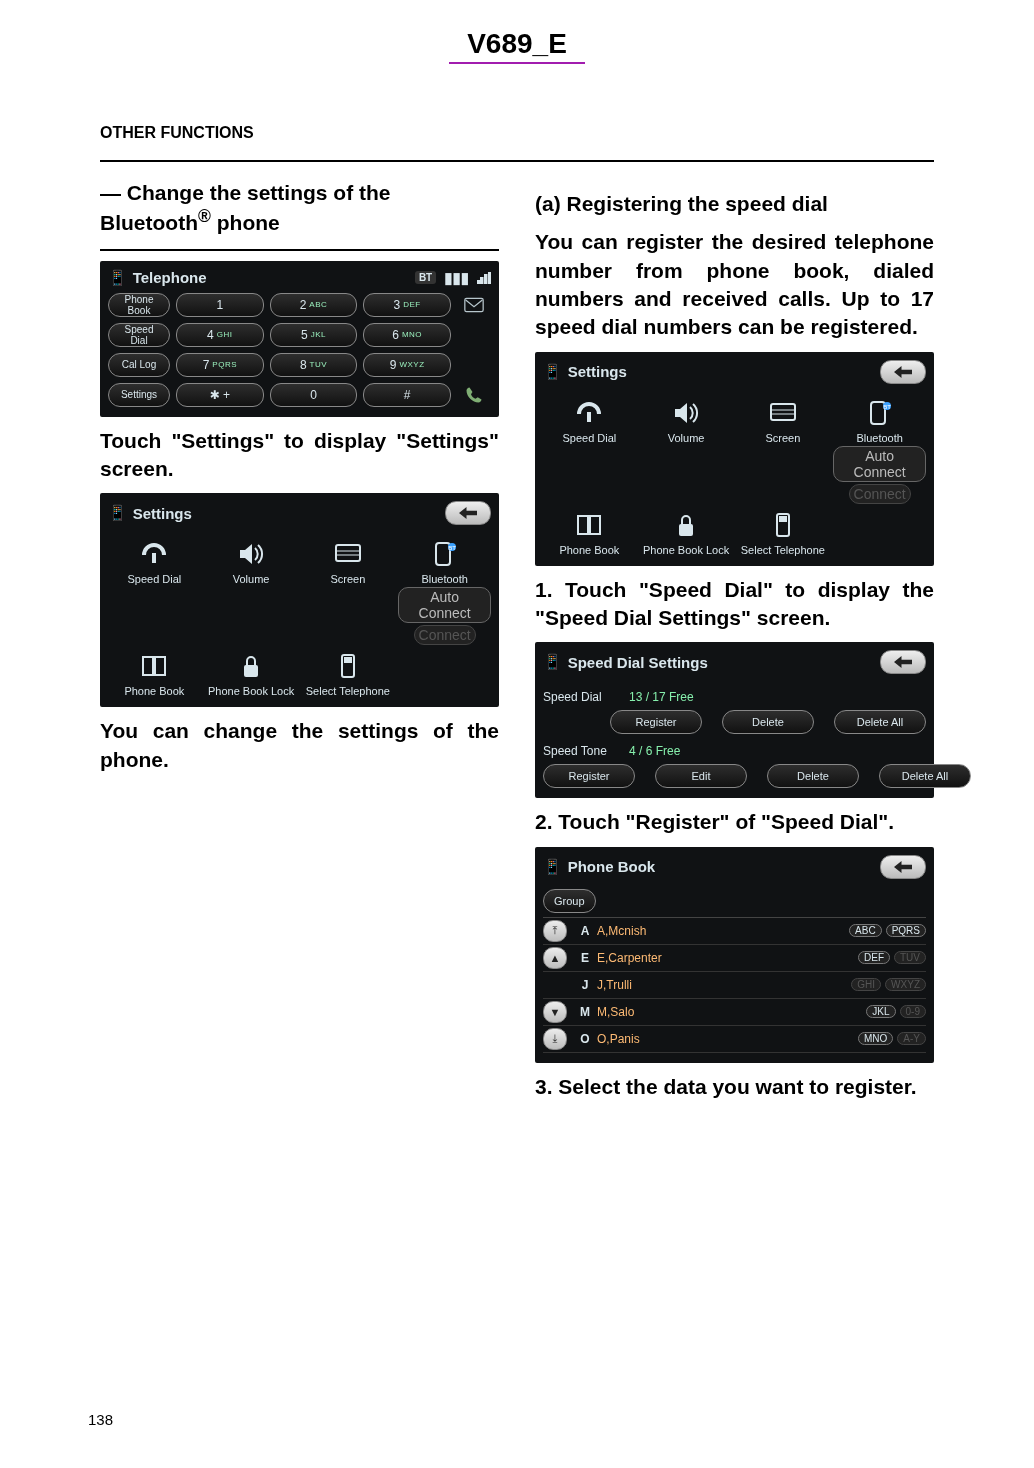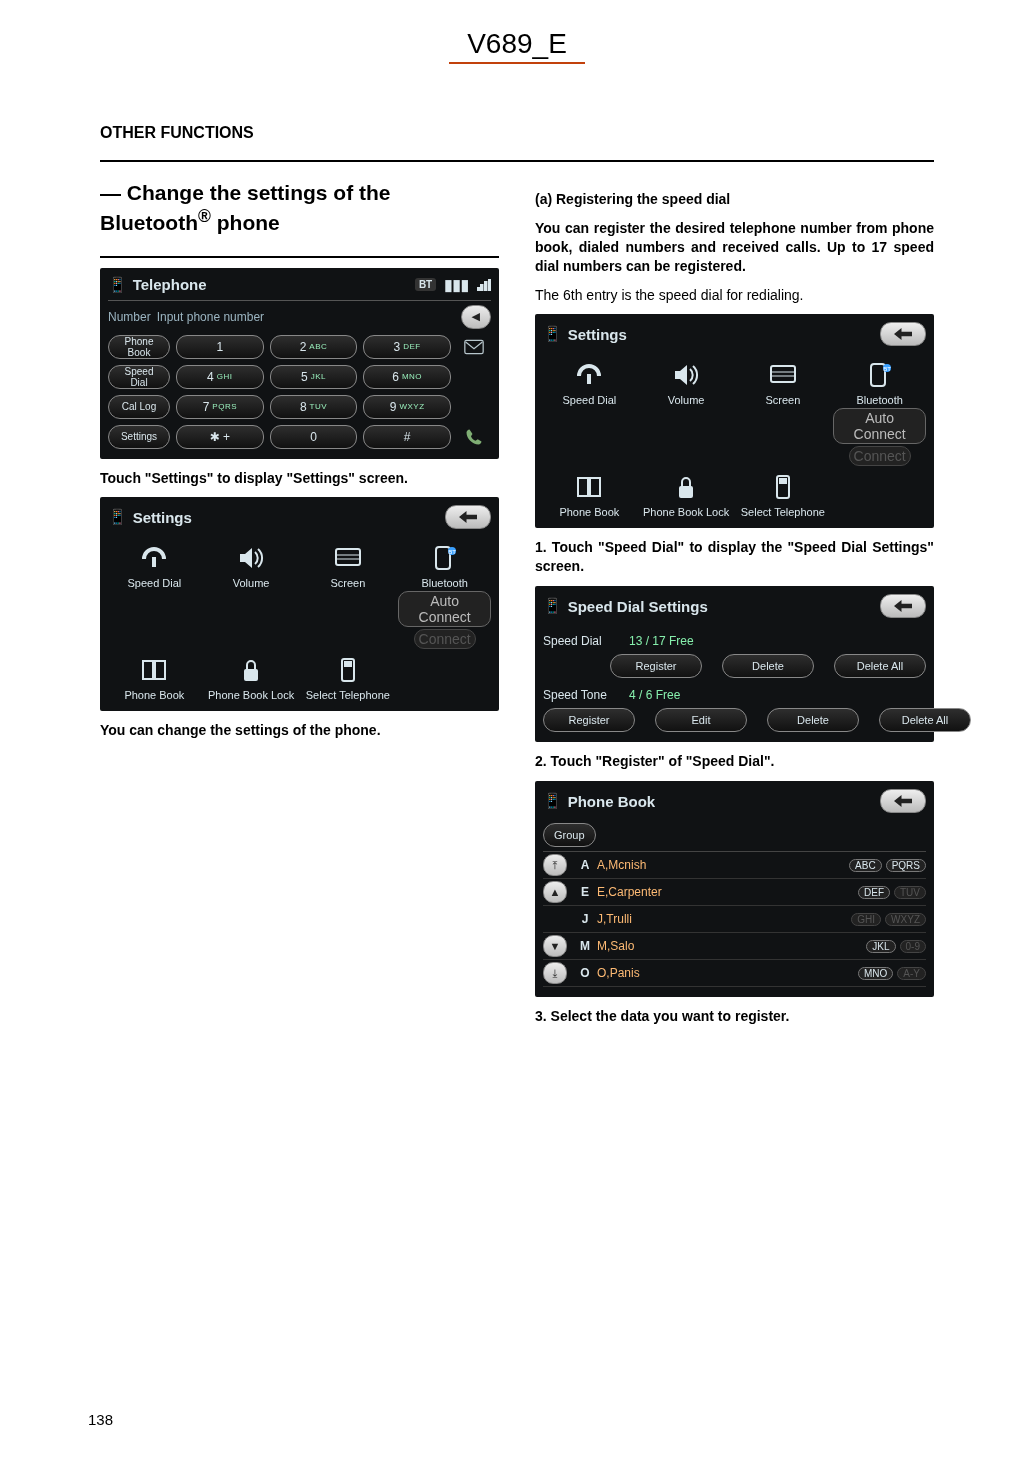--- a/index.html
+++ b/index.html
@@ -15,22 +15,22 @@
     position: relative;
     box-sizing: border-box;
     padding: 28px 100px 40px 100px;
   }
   .doc-title-wrap {
     text-align: center;
     margin-bottom: 60px;
   }
   .doc-title {
     font-size: 28px;
-    font-weight: normal;
-    border-bottom: 2px solid #c2410c;
+    font-weight: bold;
+    border-bottom: 2px solid #a21caf;
     padding: 0 18px 2px;
     display: inline-block;
   }
   .section-header {
     font-size: 16px;
     font-weight: bold;
     border-bottom: 2px solid #000;
     padding-bottom: 18px;
     margin-bottom: 18px;
   }
@@ -40,25 +40,25 @@
   }
   .col {
     flex: 1;
     min-width: 0;
   }
   .heading {
     font-size: 21px;
     font-weight: bold;
     line-height: 1.25;
     border-bottom: 2px solid #000;
-    padding-bottom: 19px;
+    padding-bottom: 12px;
     margin-bottom: 10px;
   }
   .body-text {
-    font-size: 14px;
+    font-size: 21px;
     line-height: 1.35;
     margin: 10px 0;
     text-align: justify;
   }
   .body-text.bold { font-weight: bold; }
 
   
   .shot {
     background: #101214;
     color: #ccc;
@@ -297,25 +297,20 @@
           <div class="tb-left">
             <span>📱</span>
             <span>Telephone</span>
           </div>
           <div class="tb-right">
             <span class="bt-badge">BT</span>
             <span>▮▮▮</span>
             <span class="sig-icon"></span>
           </div>
         </div>
-        <div class="tel-number-row">
-          <span>Number</span>
-          <span style="flex:1">Input phone number</span>
-          <span class="pill light">◀</span>
-        </div>
         <div id="dialer" class="dialer">
             <div class="pill side-btn">Phone Book</div>
             <div class="keypad-key">
               <span>1</span>
             </div>
             <div class="keypad-key">
               <span>2</span>
               <span class="sub">ABC</span>
             </div>
             <div class="keypad-key">
@@ -452,21 +447,20 @@
             </div>
           </div>
       </div>
 
       <div class="body-text bold">You can change the settings of the phone.</div>
     </div>
 
     <div class="col">
       <div class="body-text bold">(a)  Registering the speed dial</div>
       <div class="body-text bold">You can register the desired telephone number from phone book, dialed numbers and received calls.   Up to 17 speed dial numbers can be registered.</div>
-      <div class="body-text">The 6th entry is the speed dial for redialing.</div>
 
       <div class="shot">
         <div class="shot-titlebar">
           <div class="tb-left">
             <span>📱</span>
             <span>Settings</span>
           </div>
           <span class="back-pill">
             <svg viewBox="0 0 24 16">
                 <path d="M10 0 L0 8 L10 16 L10 11 L24 11 L24 5 L10 5 Z"></path>

